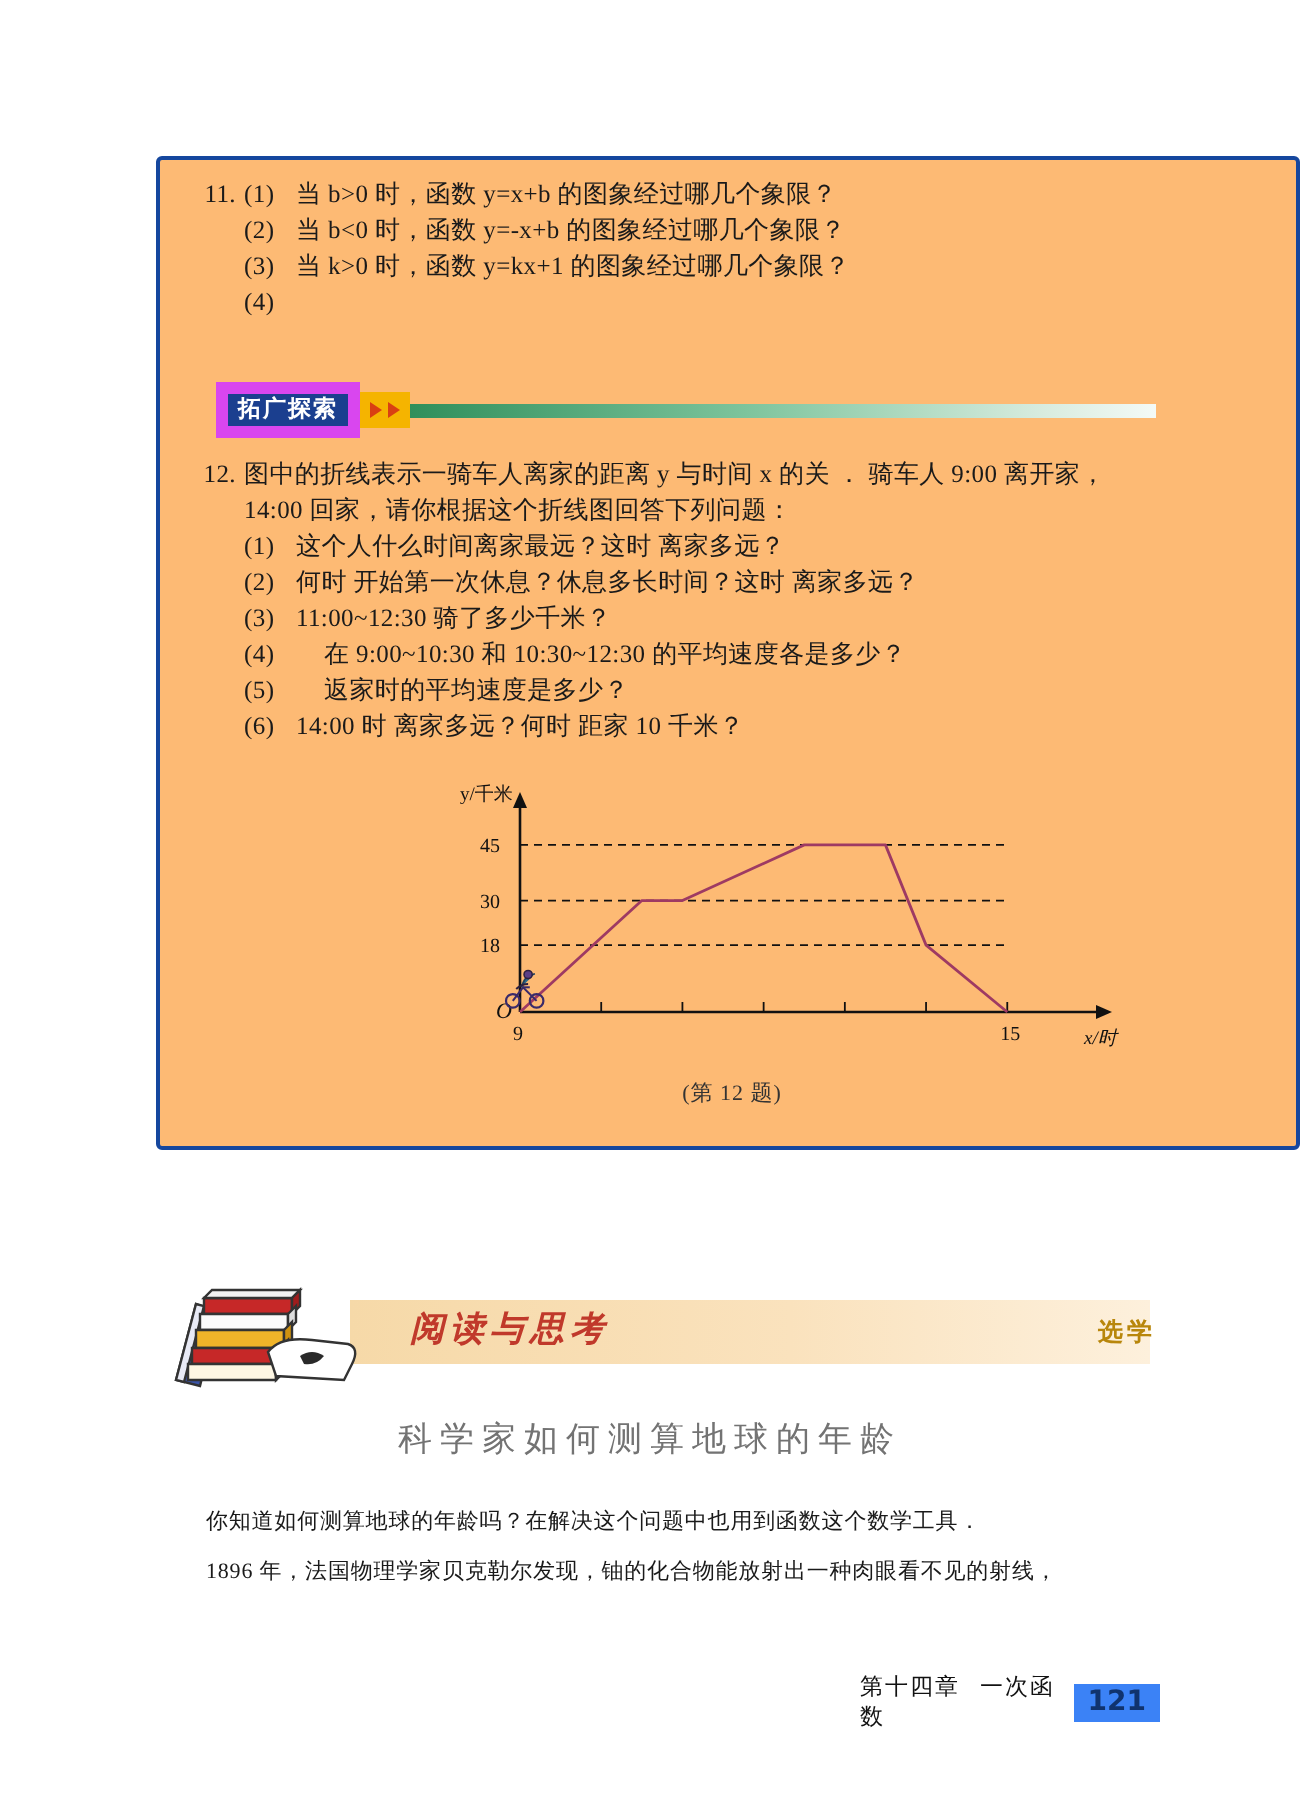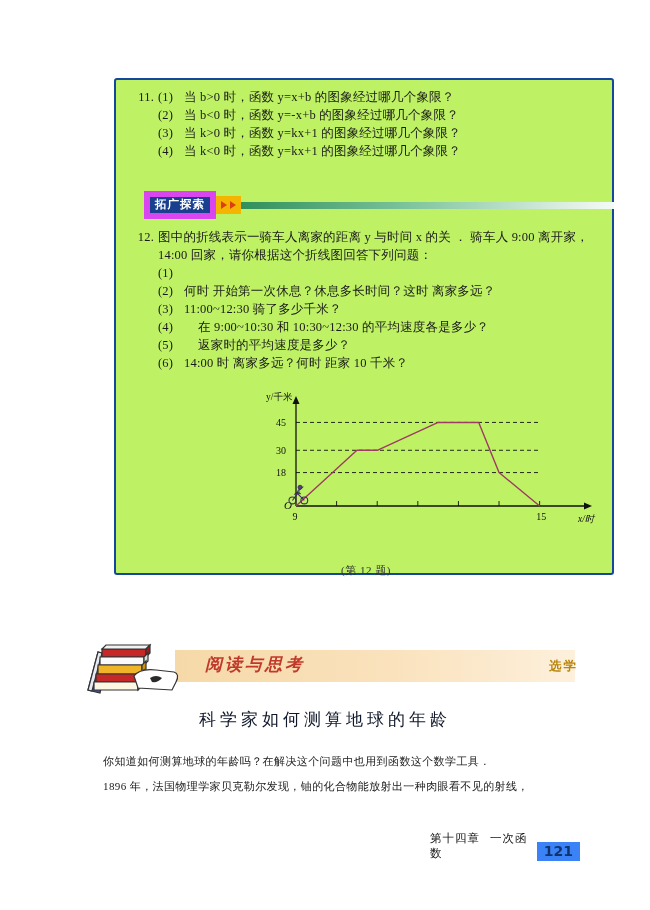--- a/index.html
+++ b/index.html
@@ -10,26 +10,25 @@
     color:#1a1a1a;
     position:relative;
     overflow:hidden;
   }
   .page{position:absolute;inset:0;}
 
   
   .exercise-box{
     position:absolute;
     left:78px; top:78px;
-    width:500px; height:497px;
+    width:572px; height:497px;
     border:2px solid #15479e;
     border-radius:3px;
     box-sizing:border-box;
-    background:#bef264;
-    margin-left:36px;
+    background:#fdba74;
   }
   .exercise-inner{
     position:absolute;
     left:14px; top:8px; right:10px; bottom:6px;
   }
 
   .q-item{
     display:flex;
     align-items:flex-start;
     font-size:12.5px;
@@ -91,21 +90,21 @@
 
   
   .chart-wrap{
     position:absolute;
     left:130px; top:300px;
     width:340px; height:150px;
   }
   .chart-caption{
     position:absolute;
     left:0;right:0;
-    top:475px;
+    top:451px;
     text-align:center;
     font-size:11px;
     color:#333;
     letter-spacing:.5px;
   }
 
   
   .reading{
     position:absolute;
     left:0;top:630px;width:650px;
@@ -136,40 +135,40 @@
     text-align:center;
   }
   .books{position:absolute;left:82px;top:8px;width:105px;height:60px;}
 
   .article-title{
     position:absolute;
     left:0;right:0;top:78px;
     text-align:center;
     font-size:17px;
     letter-spacing:4px;
-    color:#0f172a;
+    color:#737373;
     font-family:"DejaVu Serif","Liberation Serif",serif;
   }
   .para{
     position:absolute;
     left:103px; width:470px;
     font-size:11px;
     line-height:22px;
     letter-spacing:.4px;
     color:#1a1a1a;
   }
   .p1{top:120px;}
   .p2{top:145px;}
 
   
   .footer{
     position:absolute;
     left:430px; top:841px;
     width:150px; height:20px;
-    display:flex; align-items:flex-end; justify-content:flex-end;
+    display:flex; align-items:center; justify-content:flex-end;
   }
   .footer-text{
     font-size:11.5px;
     letter-spacing:1px;
     color:#111;
     padding-right:8px;
   }
   .footer-page{
     background:#3b82f6;
     color:#10336e;
@@ -200,21 +199,20 @@
           <span class="q-text">当 b&lt;0 时，函数 y=-x+b 的图象经过哪几个象限？</span>
         </div>
         <div class="q-item">
           <span class="q-num"></span>
           <span class="q-sub">(3)</span>
           <span class="q-text">当 k&gt;0 时，函数 y=kx+1 的图象经过哪几个象限？</span>
         </div>
         <div class="q-item">
           <span class="q-num"></span>
           <span class="q-sub">(4)</span>
-          <span class="q-text">当 k&lt;0 时，函数 y=kx+1 的图象经过哪几个象限？</span>
         </div>
       </div>
 
       <div class="sec-header">
         <span class="sec-tag">拓广探索</span>
         <span class="sec-arrows">
           <span class="tri"></span>
           <span class="tri"></span>
         </span>
         <span class="sec-rule"></span>
@@ -225,20 +223,21 @@
           <span class="q-num">12.</span>
           <span class="q-text">图中的折线表示一骑车人离家的距离 y 与时间 x 的关  ． 骑车人 9:00 离开家，</span>
         </div>
         <div class="q-item">
           <span class="q-num"></span>
           <span class="q-text">14:00 回家，请你根据这个折线图回答下列问题：</span>
         </div>
         <div class="q-item">
           <span class="q-num"></span>
           <span class="q-sub">(1)</span>
+          <span class="q-text">这个人什么时间离家最远？这时  离家多远？</span>
         </div>
         <div class="q-item">
           <span class="q-num"></span>
           <span class="q-sub">(2)</span>
           <span class="q-text">何时  开始第一次休息？休息多长时间？这时  离家多远？</span>
         </div>
         <div class="q-item">
           <span class="q-num"></span>
           <span class="q-sub">(3)</span>
           <span class="q-text">11:00~12:30  骑了多少千米？</span>

